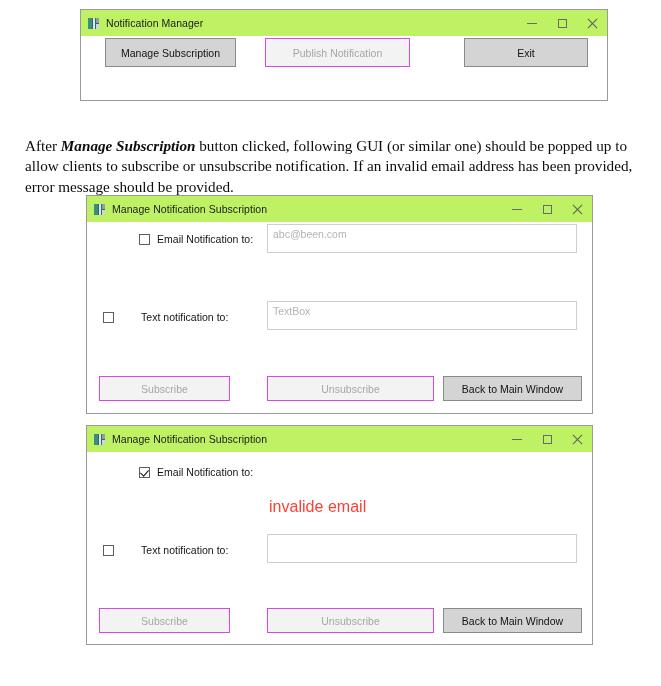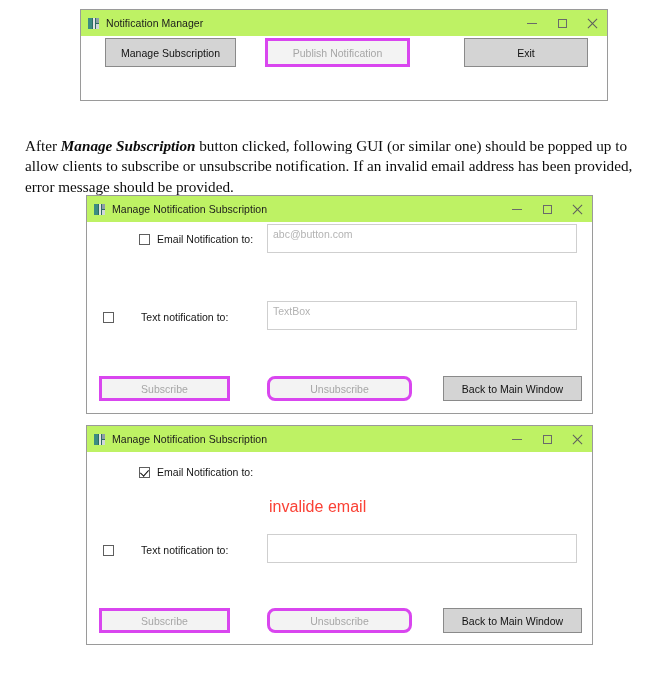--- a/index.html
+++ b/index.html
@@ -112,21 +112,21 @@
     justify-content: center;
     font-size: 10.5px;
     letter-spacing: 0.02px;
     background: #d4d4d4;
     border: 1px solid #8a8a8a;
     color: #111111;
     white-space: nowrap;
   }
   .btn.disabled {
     background: #f3f3f3;
-    border: 3px solid #d946ef;
+    border: 1px solid #d946ef;
     color: #a6a6a6;
   }
 
   
   #win-main {
     left: 80px;
     top: 9px;
     width: 528px;
     height: 92px;
   }
@@ -211,21 +211,21 @@
     letter-spacing: 0.02px;
     white-space: nowrap;
   }
 
   
   .r-email-lbl { left: 16px; top: 37px; margin-left: 36px; }
   .r-email-box { left: 180px; top: 28px; width: 310px; height: 29px; }
   .r-text-lbl  { left: 16px; top: 115px; gap: 20px; }
   .r-text-box  { left: 180px; top: 105px; width: 310px; height: 29px; }
   .r-btn-sub   { left: 12px;  top: 180px; width: 131px; height: 25px; }
-  .r-btn-unsub { left: 180px; top: 180px; width: 145px; height: 25px; border-radius: 8px; }
+  .r-btn-unsub { left: 180px; top: 180px; width: 167px; height: 25px; }
   .r-btn-back  { left: 356px; top: 180px; width: 139px; height: 25px; }
 
   
   #win-sub2 .r-email-lbl { top: 40px; }
   #win-sub2 .r-email-box { top: 31px; }
   #win-sub2 .r-err       { left: 182px; top: 72px; }
   #win-sub2 .r-text-lbl  { top: 118px; }
   #win-sub2 .r-text-box  { top: 108px; }
   #win-sub2 .r-btn-sub,
   #win-sub2 .r-btn-unsub,
@@ -282,21 +282,21 @@
           <span class="glyph-close"></span>
         </span>
     </span>
   </div>
 
   <label class="cb-label r-email-lbl">
     <span class="cbox"></span>
     <span>Email Notification to:</span>
   </label>
   <div class="tbox r-email-box">
-    <span class="ph">abc@button.com</span>
+    <span class="ph">abc@been.com</span>
   </div>
 
   <label class="cb-label r-text-lbl">
     <span class="cbox"></span>
     <span>Text notification to:</span>
   </label>
   <div class="tbox r-text-box">
     <span class="ph">TextBox</span>
   </div>
 

